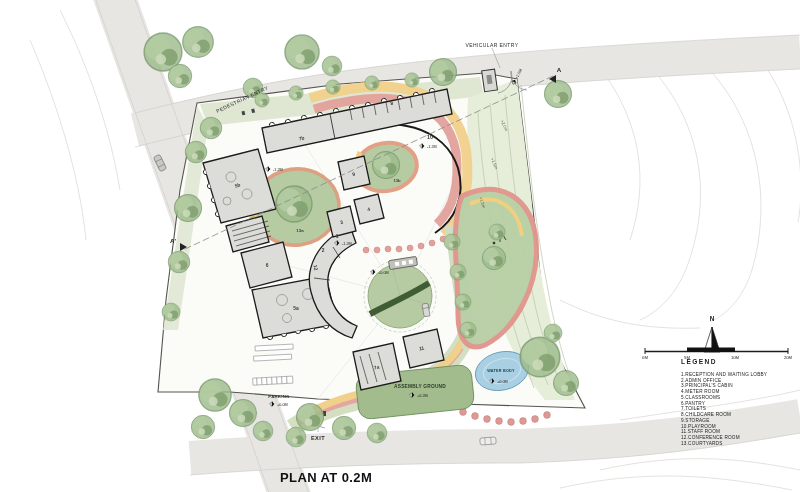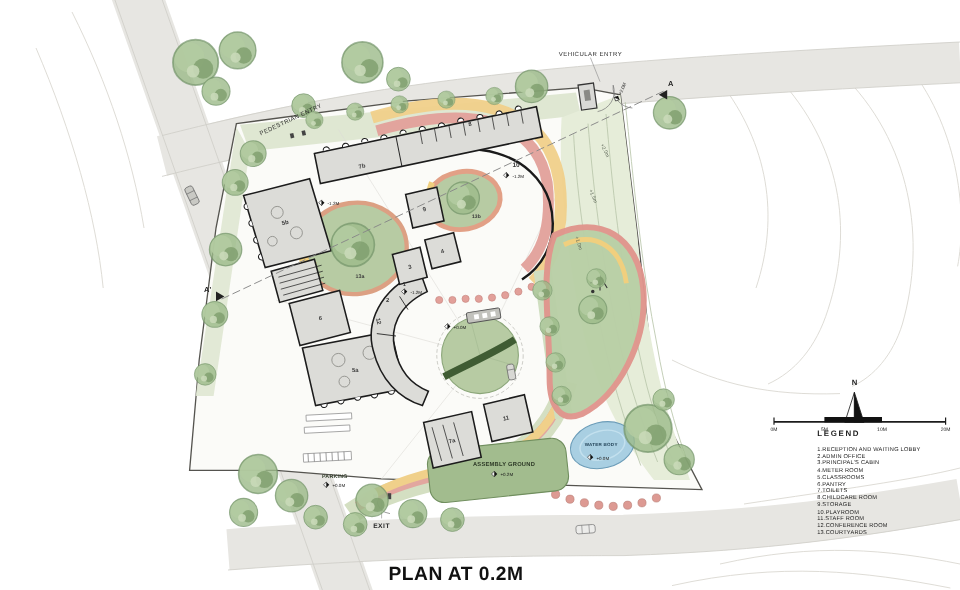--- a/index.html
+++ b/index.html
@@ -12,22 +12,22 @@
   .t-area{font-size:4.8px;font-weight:bold;fill:#2f3b28;letter-spacing:.2px;}
   .t-water{font-size:3.8px;font-weight:bold;fill:#1d3d52;letter-spacing:.2px;}
   .t-lvl{font-size:3.8px;fill:#1c1c1c;}
   .t-contour{font-size:4.2px;fill:#5d6657;}
   .t-scale{font-size:4.2px;fill:#1c1c1c;}
   .t-section{font-size:6.2px;font-weight:bold;fill:#1c1c1c;}
   .t-north{font-size:6.4px;font-weight:bold;fill:#1c1c1c;}
   #legend{position:absolute;left:681px;top:358px;width:104px;color:#1c1c1c;}
   #legend .hd{font-size:6.6px;font-weight:bold;letter-spacing:1.4px;margin-bottom:7px;}
   #legend .it{font-size:4.7px;line-height:1.22;letter-spacing:.2px;}
-  #title{position:absolute;left:280px;top:470px;width:200px;text-align:center;
-         font-size:16px;font-weight:bold;color:#111;letter-spacing:.4px;}
+  #title{position:absolute;left:280px;top:470px;width:200px;text-align:left;
+         font-size:13px;font-weight:bold;color:#111;letter-spacing:.4px;}
 </style>
 </head>
 <body>
 
 <div id="canvas">
 
 <svg width="800" height="492" viewBox="0 0 800 492">
   <defs>
     <g id="treeSym">
       <circle r="9" fill="#9cba8a" opacity="0.8"></circle>

